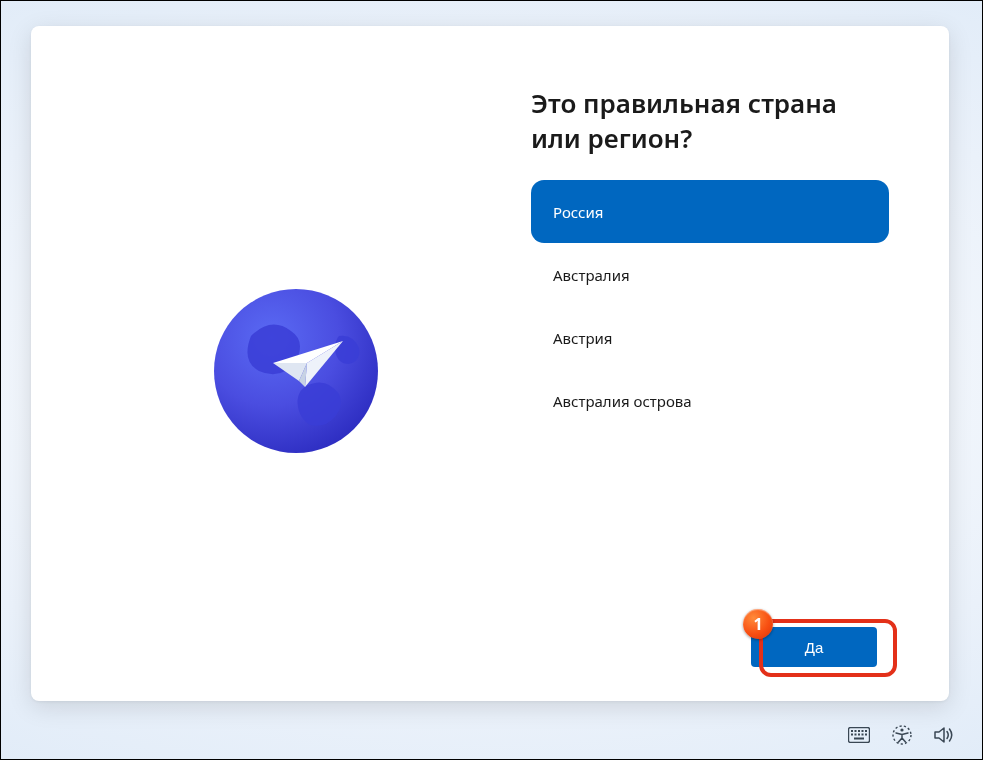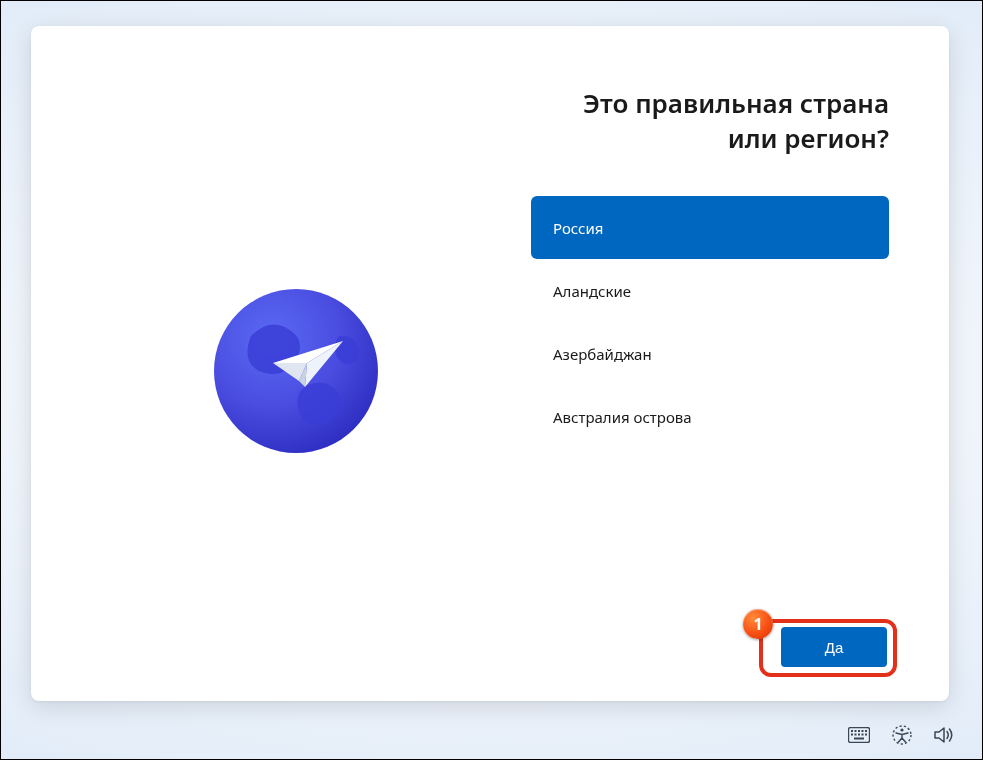--- a/index.html
+++ b/index.html
@@ -34,44 +34,43 @@
   }
   .right-pane {
     flex: 1;
     padding: 60px 60px 0 40px;
   }
   .heading {
     font-size: 26px;
     font-weight: 600;
     color: #1a1a1a;
     line-height: 1.35;
-    margin-bottom: 40px;
-    text-align: right;
+    margin-bottom: 24px;
   }
   .country-list { }
   .country-item {
     height: 63px;
     display: flex;
     align-items: center;
     padding: 0 22px;
     font-size: 15px;
     color: #1a1a1a;
-    border-radius: 6px;
+    border-radius: 13px;
     cursor: pointer;
   }
   .country-item.selected {
     background: #0067c0;
     color: #ffffff;
     font-weight: 400;
   }
   .confirm-btn {
     position: absolute;
-    right: 62px;
+    right: 72px;
     bottom: 34px;
-    width: 106px;
+    width: 126px;
     height: 40px;
     background: #0067c0;
     color: #fff;
     border: none;
     border-radius: 4px;
     font-size: 15px;
     cursor: pointer;
   }
   .annot-ring {
     position: absolute;
@@ -138,22 +137,22 @@
           <polygon points="34,22 32,46 26,40" fill="#c7d2e4"></polygon>
         </g>
       </svg>
     </div>
   </div>
 
   <div class="right-pane">
     <h1 class="heading">Это правильная страна или регион?</h1>
     <div class="country-list" id="country-list">
         <div class="country-item selected">Россия</div>
-        <div class="country-item">Аландские</div>
-        <div class="country-item">Азербайджан</div>
+        <div class="country-item">Австралия</div>
+        <div class="country-item">Австрия</div>
         <div class="country-item">Австралия острова</div>
       </div>
   </div>
 
   <button class="confirm-btn">Да</button>
 
   <div class="annot-ring"></div>
   <div class="annot-badge">1</div>
 </div>
 

